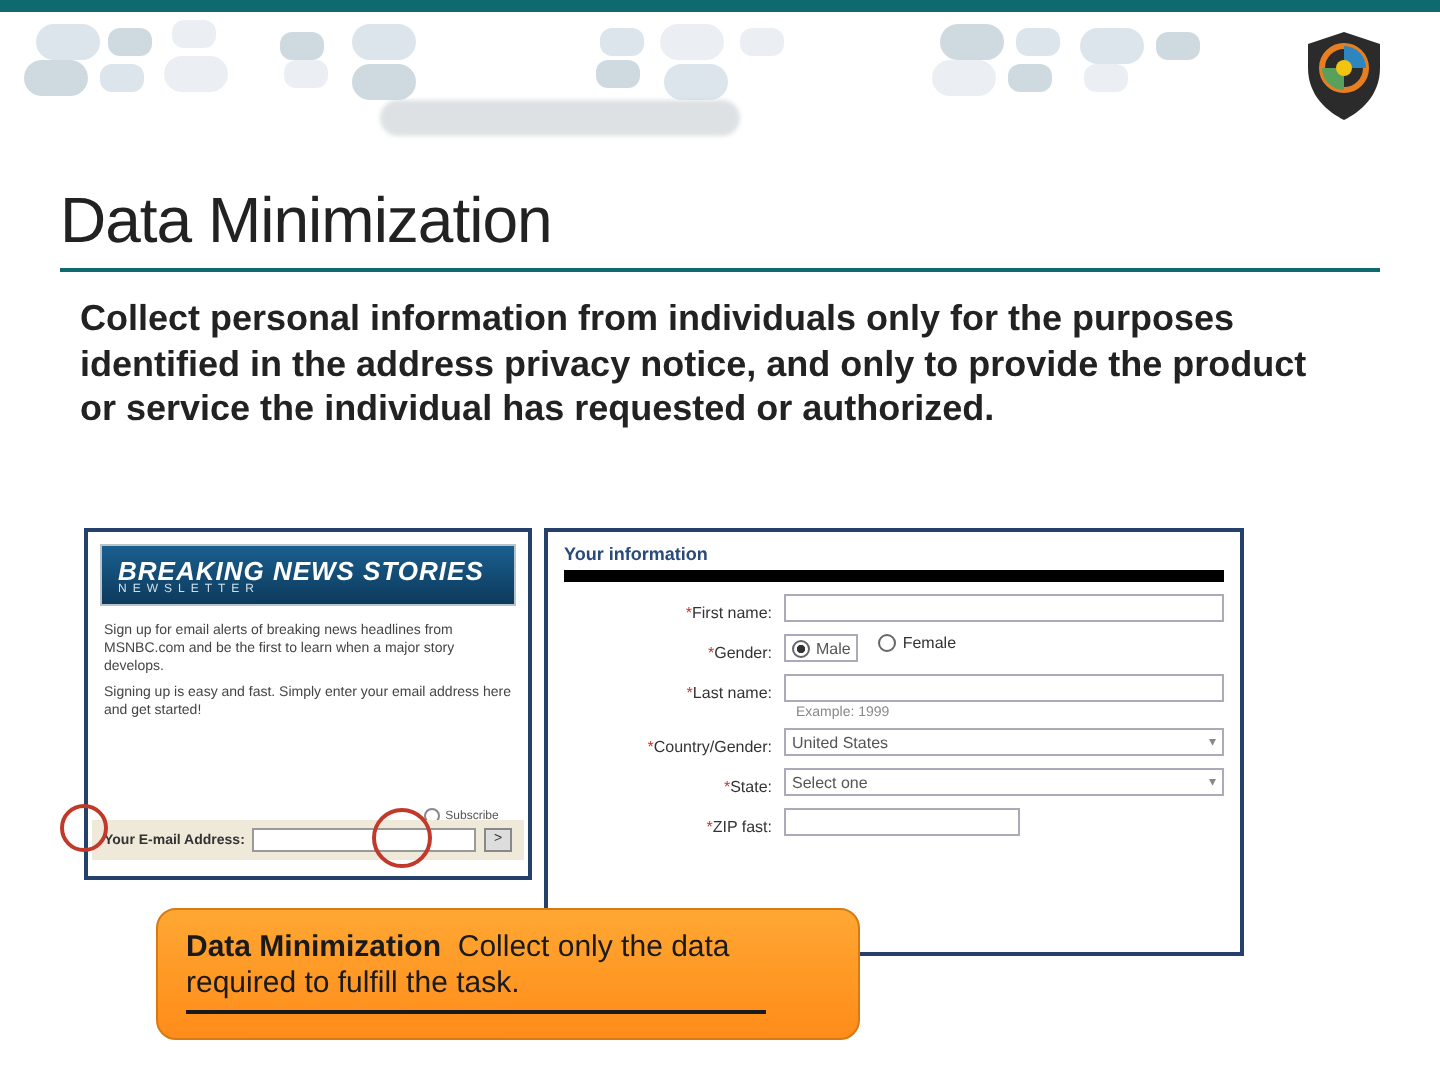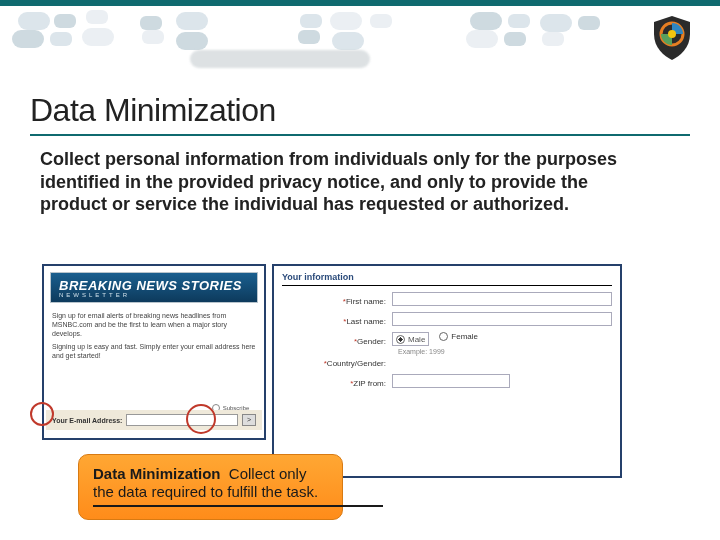--- a/index.html
+++ b/index.html
@@ -143,21 +143,21 @@
   }
   .circle-right {
     position: absolute;
     right: 48px; bottom: 4px;
     width: 30px; height: 30px;
     border: 2px solid #c0392b;
     border-radius: 50%;
   }
   .yi-head {
     font-size: 9px; font-weight: 700; color: #2a4a7a;
-    border-bottom: 1px solid #000000; padding-bottom: 3px; margin-bottom: 6px;
+    border-bottom: 6px solid #000000; padding-bottom: 3px; margin-bottom: 6px;
   }
   .field {
     display: flex; align-items: flex-end;
     margin-bottom: 6px;
   }
   .field .fl {
     width: 110px; text-align: right;
     font-size: 8px; color: #333; padding-right: 6px;
   }
   .field .req { color: #c0392b; }
@@ -176,21 +176,21 @@
   .radios span::before {
     content: ""; display: inline-block;
     width: 7px; height: 7px; border: 1px solid #666;
     border-radius: 50%; margin-right: 3px; vertical-align: middle;
   }
   .radios span.sel::before { background: radial-gradient(#333 40%, #fff 45%); }
   .example-hint { font-size: 7px; color: #888; margin-left: 116px; margin-top: -4px; margin-bottom: 4px; }
   .callout {
     position: absolute;
     left: 78px; top: 454px;
-    width: 265px;
+    width: 352px;
     background: linear-gradient(#ffa733, #ff8c1a);
     border: 1px solid #d87a12;
     border-radius: 10px;
     padding: 10px 14px 12px;
     color: #1a1a1a;
   }
   .callout .ct { font-size: 15px; line-height: 1.2; }
   .callout .ct b { font-weight: 700; }
   .callout .cu {
     height: 2px; background: #1a1a1a;
@@ -234,21 +234,21 @@
     <circle cx="24" cy="20" r="11" fill="none" stroke="#e67e22" stroke-width="3"></circle>
     <path d="M24 9 a11 11 0 0 1 11 11 h-11 Z" fill="#2e86c1"></path>
     <path d="M24 31 a11 11 0 0 1 -11 -11 h11 Z" fill="#58a05c"></path>
     <circle cx="24" cy="20" r="4" fill="#f1c40f"></circle>
   </svg>
 </div>
 
 <div class="title">Data Minimization</div>
 <div class="underline"></div>
 
-<div class="body-text">Collect personal information from individuals only for the purposes identified in the provided privacy notice, and only to provide the product or service the individual has requested or authorized.</div>
+<div class="body-text">Collect personal information from individuals only for the purposes identified in the address privacy notice, and only to provide the product or service the individual has requested or authorized.</div>
 
 <div class="examples">
 
   <div class="panel left">
     <div class="news-banner">
       <div class="t1">BREAKING NEWS STORIES</div>
       <div class="t2">NEWSLETTER</div>
     </div>
     <div class="news-copy">Sign up for email alerts of breaking news headlines from MSNBC.com and be the first to learn when a major story develops.</div>
     <div class="news-copy" style="padding-top:2px">Signing up is easy and fast. Simply enter your email address here and get started!</div>
@@ -266,36 +266,47 @@
   </div>
 
   <div class="panel right">
     <div class="yi-head">Your information</div>
 
     <div class="field">
       <div class="fl"><span class="req">*</span><span>First name:</span></div>
       <input class="txt" style="">
     </div>
     <div class="field">
-      <div class="fl"><span class="req">*</span><span>Last name:</span></div>
-      <input class="txt" style="">
-    </div>
-    <div class="field">
       <div class="fl"><span class="req">*</span><span>Gender:</span></div>
       <div class="radios">
         <span class="sel">Male</span>
         <span>Female</span>
       </div>
     </div>
+    <div class="field">
+      <div class="fl"><span class="req">*</span><span>Last name:</span></div>
+      <input class="txt" style="">
+    </div>
     <div class="example-hint">Example: 1999</div>
     <div class="field">
       <div class="fl"><span class="req">*</span><span>Country/Gender:</span></div>
-    </div>
-    <div class="field">
-      <div class="fl"><span class="req">*</span><span>ZIP from:</span></div>
+      <div class="sel">
+        <span>United States</span>
+        <span class="arr">▾</span>
+      </div>
+    </div>
+    <div class="field">
+      <div class="fl"><span class="req">*</span><span>State:</span></div>
+      <div class="sel">
+        <span>Select one</span>
+        <span class="arr">▾</span>
+      </div>
+    </div>
+    <div class="field">
+      <div class="fl"><span class="req">*</span><span>ZIP fast:</span></div>
       <input class="txt" style="flex: 0 0 90px;">
     </div>
   </div>
 
 </div>
 
 <div class="callout">
   <div class="ct">
     <b>Data Minimization</b>&nbsp;&nbsp;<span>Collect only the data required to fulfill the task.</span>
   </div>

